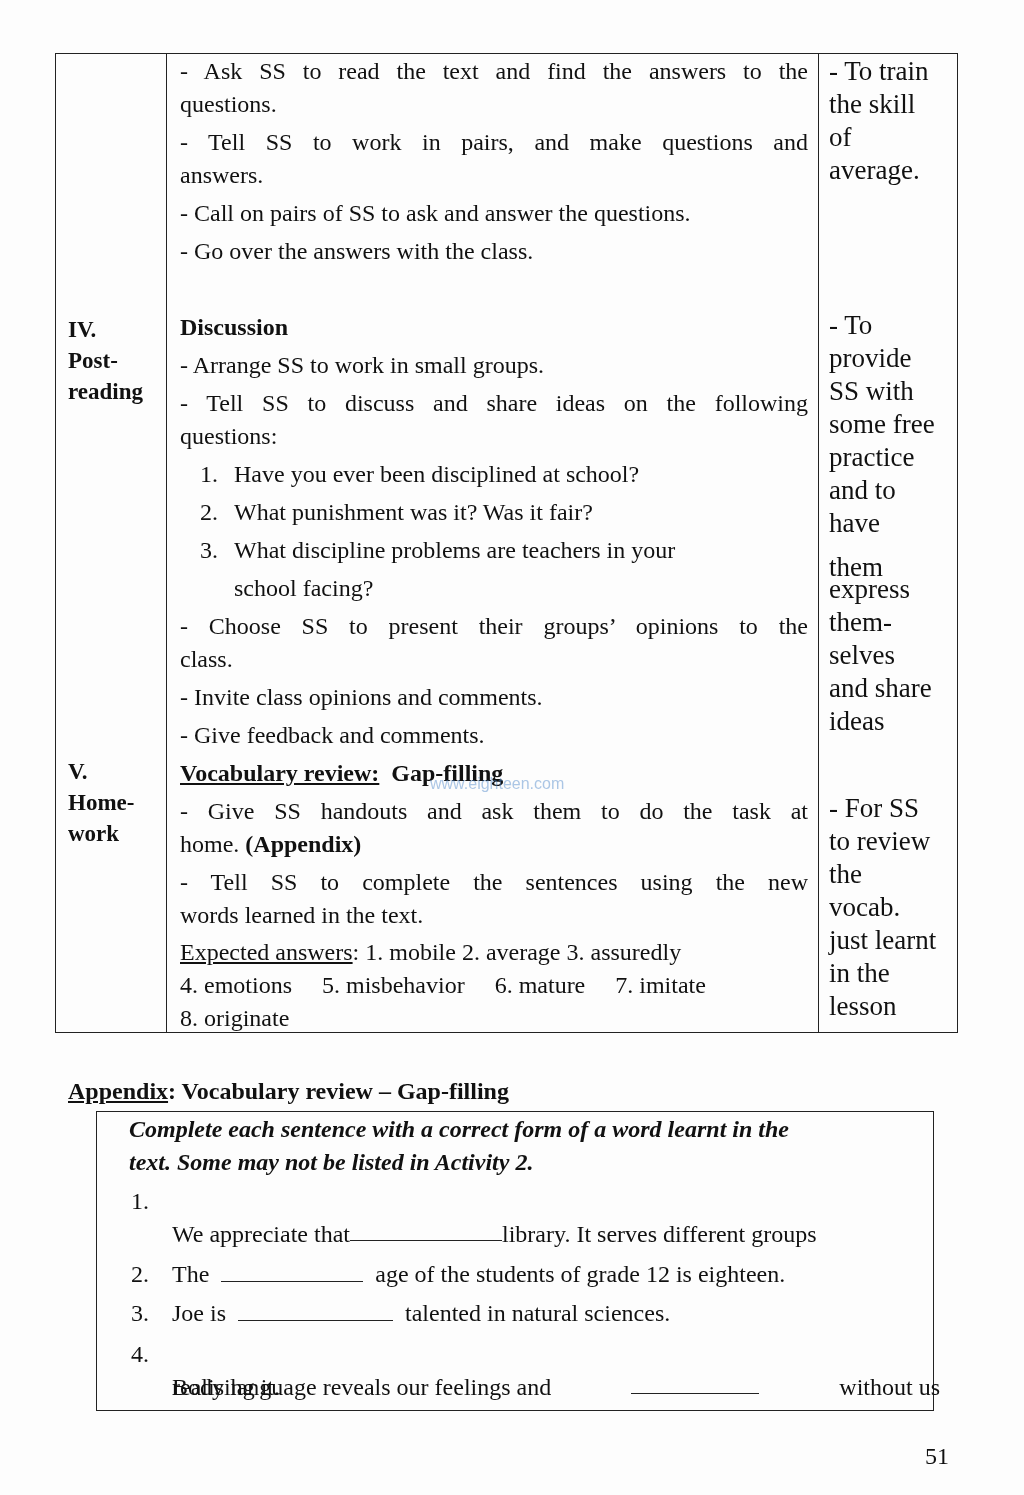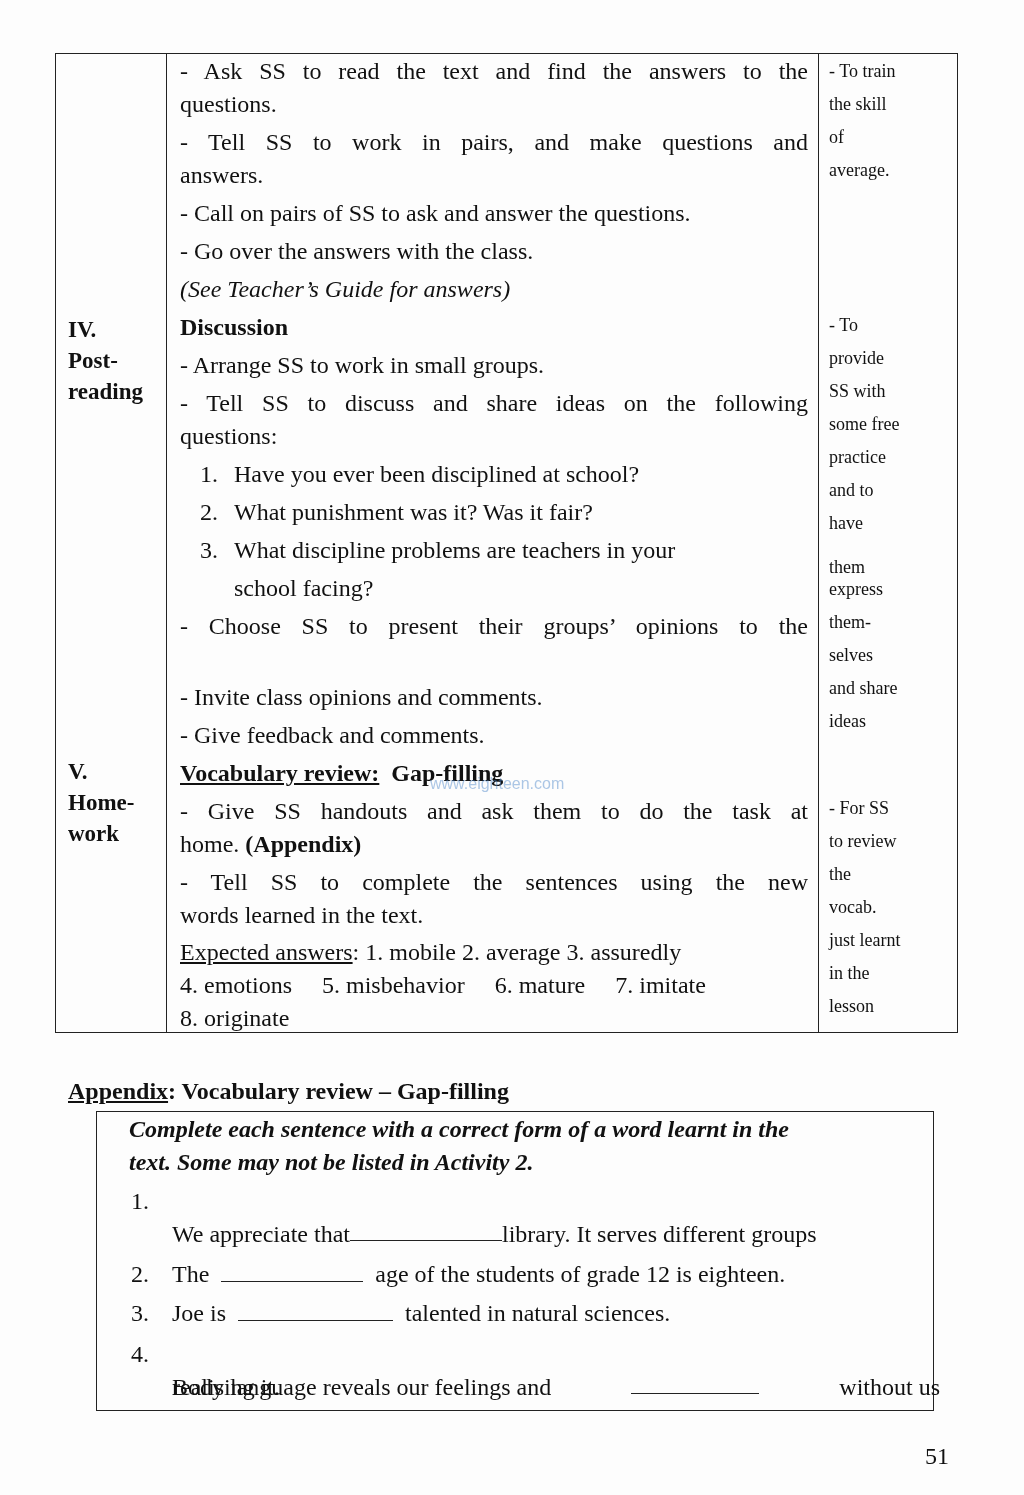--- a/index.html
+++ b/index.html
@@ -18,21 +18,21 @@
   .col-stage { position: absolute; left: 0; top: 0; width: 111px; height: 100%; border-right: 1.5px solid #222; box-sizing: border-box; }
   .col-proc  { position: absolute; left: 111px; top: 0; width: 652px; height: 100%; border-right: 1.5px solid #222; box-sizing: border-box; }
   .col-aim   { position: absolute; left: 763px; top: 0; width: 138px; height: 100%; }
 
   .stage-label { position: absolute; left: 12px; font-weight: bold; font-size: 23px; line-height: 31px; }
   .proc-line { position: absolute; left: 13px; width: 628px; font-size: 24px; line-height: 33px; white-space: nowrap; }
   .justify { text-align: justify; text-align-last: justify; }
   .bold { font-weight: bold; }
   .italic { font-style: italic; }
   .underline { text-decoration: underline; }
-  .aim-line { position: absolute; left: 10px; font-size: 18px; line-height: 33px; white-space: nowrap; }
+  .aim-line { position: absolute; left: 10px; font-size: 27px; line-height: 33px; white-space: nowrap; }
 
   .watermark {
     position: absolute; left: 412px; top: 710px; font-family: "Liberation Sans", sans-serif;
     color: rgba(70,130,200,0.45); font-size: 34px; font-weight: bold; letter-spacing: 2px;
   }
   .watermark-url {
     position: absolute; left: 430px; top: 775px; font-family: "Liberation Sans", sans-serif;
     color: rgba(70,130,200,0.45); font-size: 16px;
   }
 
@@ -64,21 +64,20 @@
     </div>
 
     <div class="col-proc">
 
       <div class="proc-line justify" style="top:1px">- Ask SS to read the text and find the answers to the</div>
       <div class="proc-line" style="top:34px">questions.</div>
       <div class="proc-line justify" style="top:72px">- Tell SS to work in pairs, and make questions and</div>
       <div class="proc-line" style="top:105px">answers.</div>
       <div class="proc-line" style="top:143px">- Call on pairs of SS to ask and answer the questions.</div>
       <div class="proc-line" style="top:181px">- Go over the answers with the class.</div>
-      <div class="proc-line italic" style="top:219px">(See Teacher’s Guide for answers)</div>
 
       <div class="proc-line bold" style="top:257px">Discussion</div>
       <div class="proc-line" style="top:295px">- Arrange SS to work in small groups.</div>
       <div class="proc-line justify" style="top:333px">- Tell SS to discuss and share ideas on the following</div>
       <div class="proc-line" style="top:366px">questions:</div>
 
       <div class="proc-line" style="top:404px; left:33px">
         <span>1.</span>
         <span style="position:absolute; left:34px">Have you ever been disciplined at school?</span>
       </div>
@@ -86,20 +85,21 @@
         <span>2.</span>
         <span style="position:absolute; left:34px">What punishment was it? Was it fair?</span>
       </div>
       <div class="proc-line" style="top:480px; left:33px">
         <span>3.</span>
         <span style="position:absolute; left:34px">What discipline problems are teachers in your</span>
       </div>
       <div class="proc-line" style="top:518px; left:67px">school facing?</div>
 
       <div class="proc-line justify" style="top:556px">- Choose SS to present their groups’ opinions to the</div>
+      <div class="proc-line" style="top:589px">class.</div>
       <div class="proc-line" style="top:627px">- Invite class opinions and comments.</div>
       <div class="proc-line" style="top:665px">- Give feedback and comments.</div>
 
       <div class="proc-line bold" style="top:703px">
         <span class="underline">Vocabulary review:</span>&nbsp;&nbsp;<span>Gap-filling</span>
       </div>
       <div class="proc-line justify" style="top:741px">- Give SS handouts and ask them to do the task at</div>
       <div class="proc-line" style="top:774px">
         <span>home. </span><span class="bold">(Appendix)</span>
       </div>

